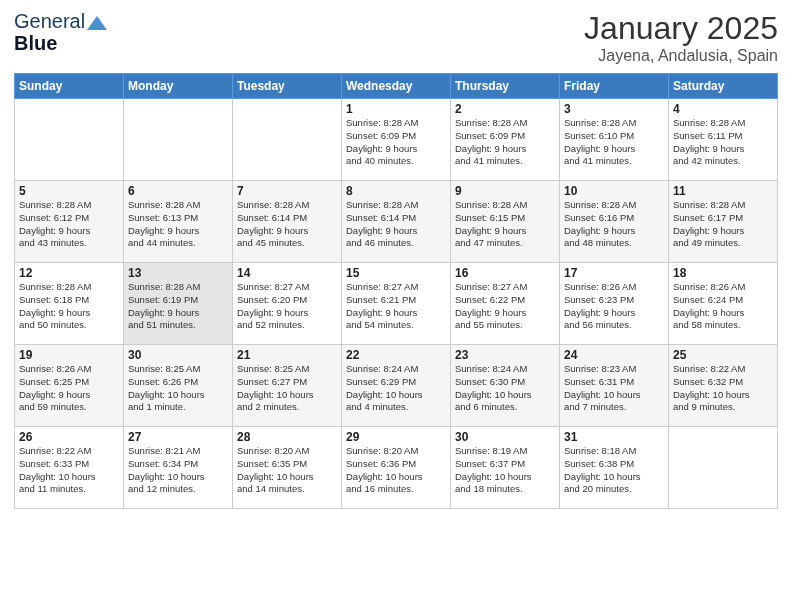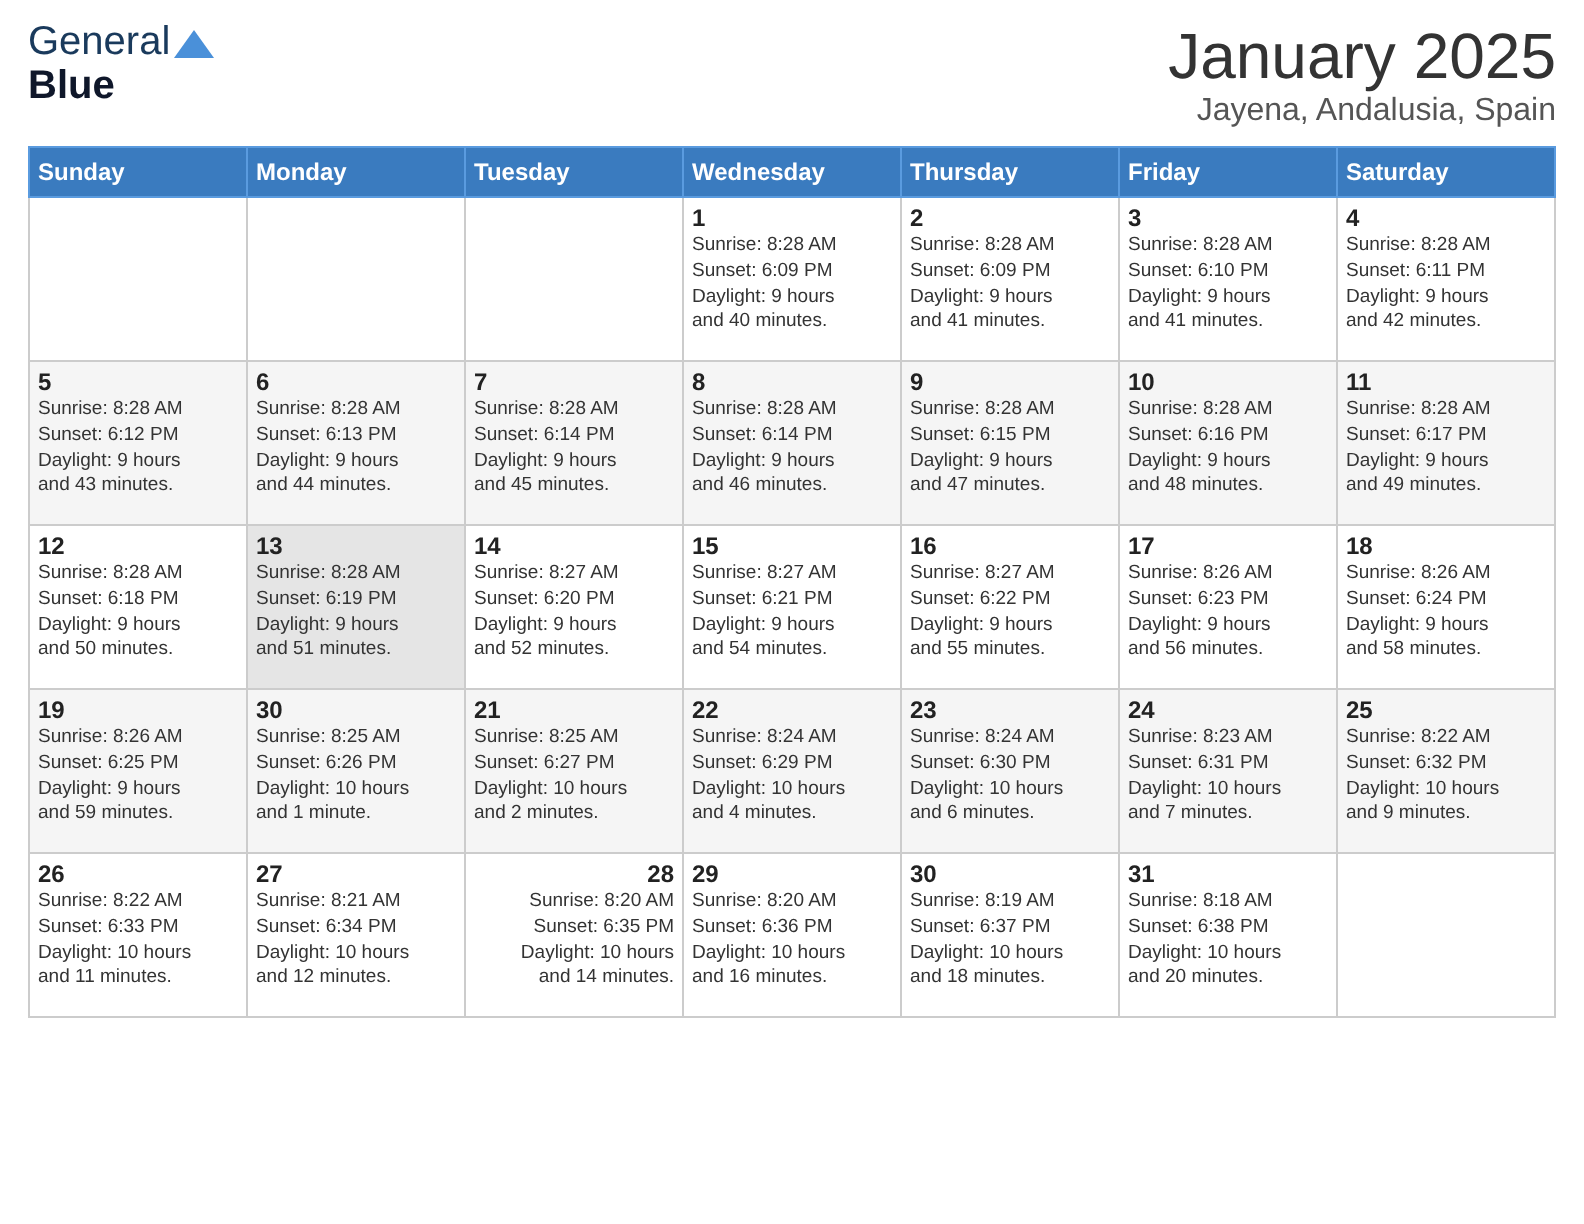--- a/index.html
+++ b/index.html
@@ -328,21 +328,21 @@
 Daylight: 10 hours
 and 11 minutes.</div>
           </td>
           <td style="background: rgb(255, 255, 255);">
             <span class="day-num">27</span>
             <div class="day-info" style="white-space: pre-line;">Sunrise: 8:21 AM
 Sunset: 6:34 PM
 Daylight: 10 hours
 and 12 minutes.</div>
           </td>
-          <td style="background: rgb(255, 255, 255); text-align: right;">
+          <td style="background: rgb(255, 255, 255);">
             <span class="day-num">28</span>
             <div class="day-info" style="white-space: pre-line;">Sunrise: 8:20 AM
 Sunset: 6:35 PM
 Daylight: 10 hours
 and 14 minutes.</div>
           </td>
           <td style="background: rgb(255, 255, 255);">
             <span class="day-num">29</span>
             <div class="day-info" style="white-space: pre-line;">Sunrise: 8:20 AM
 Sunset: 6:36 PM

